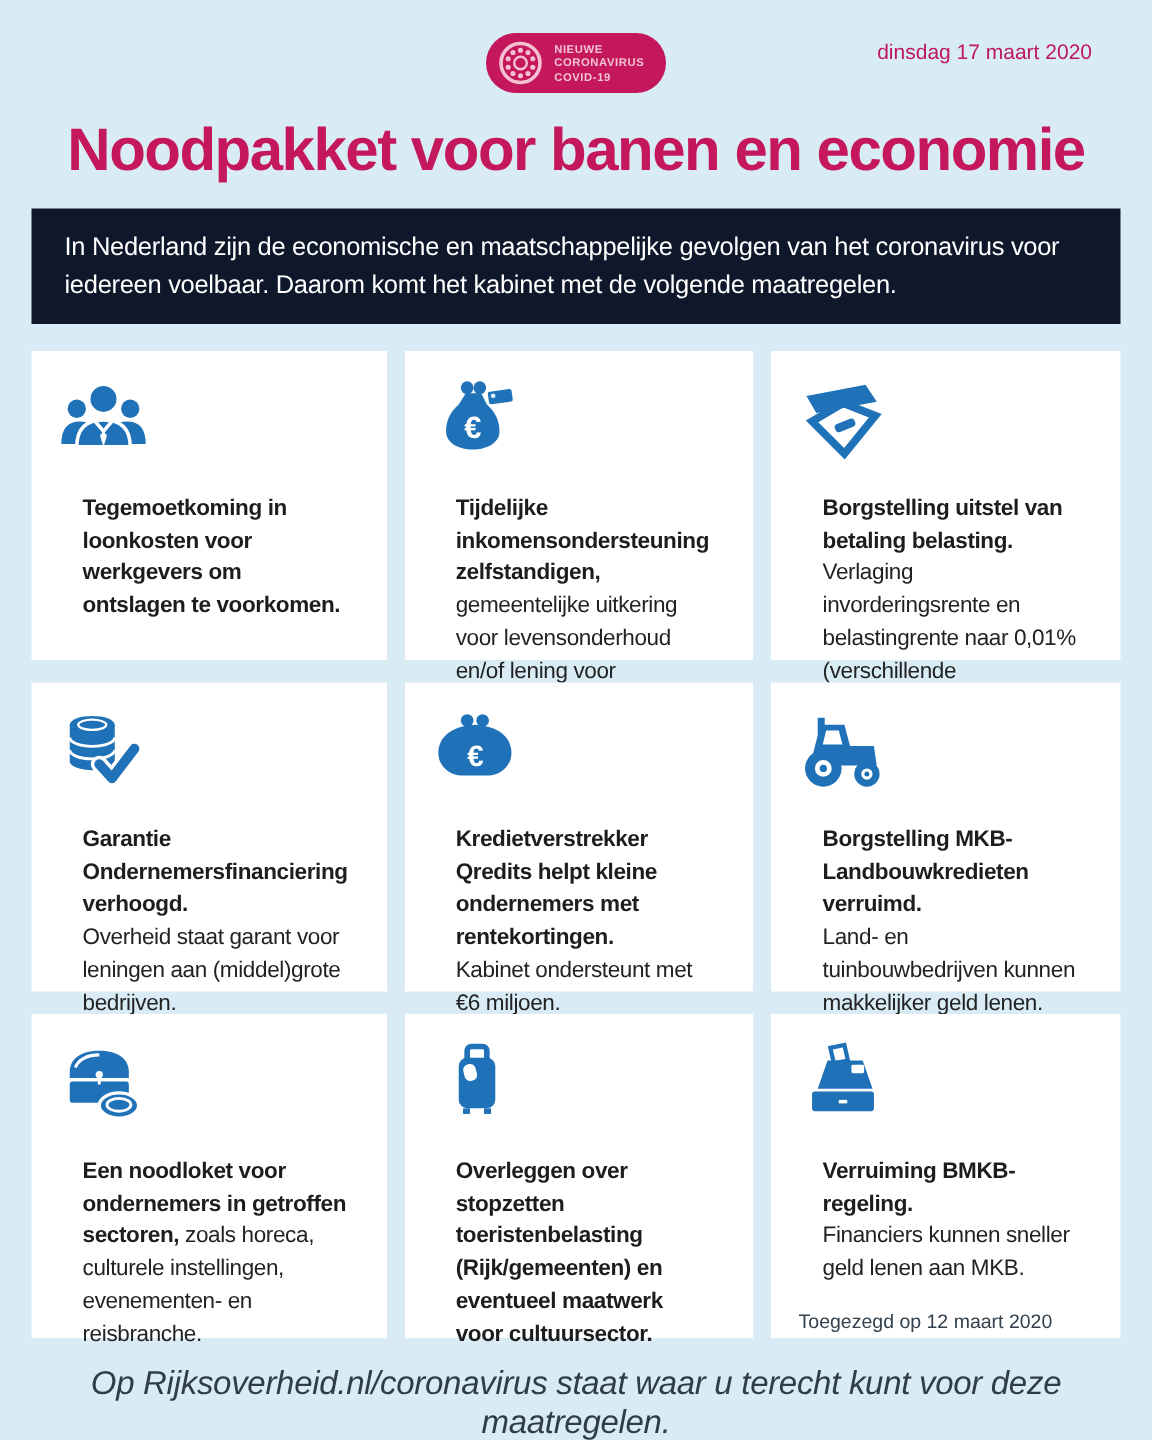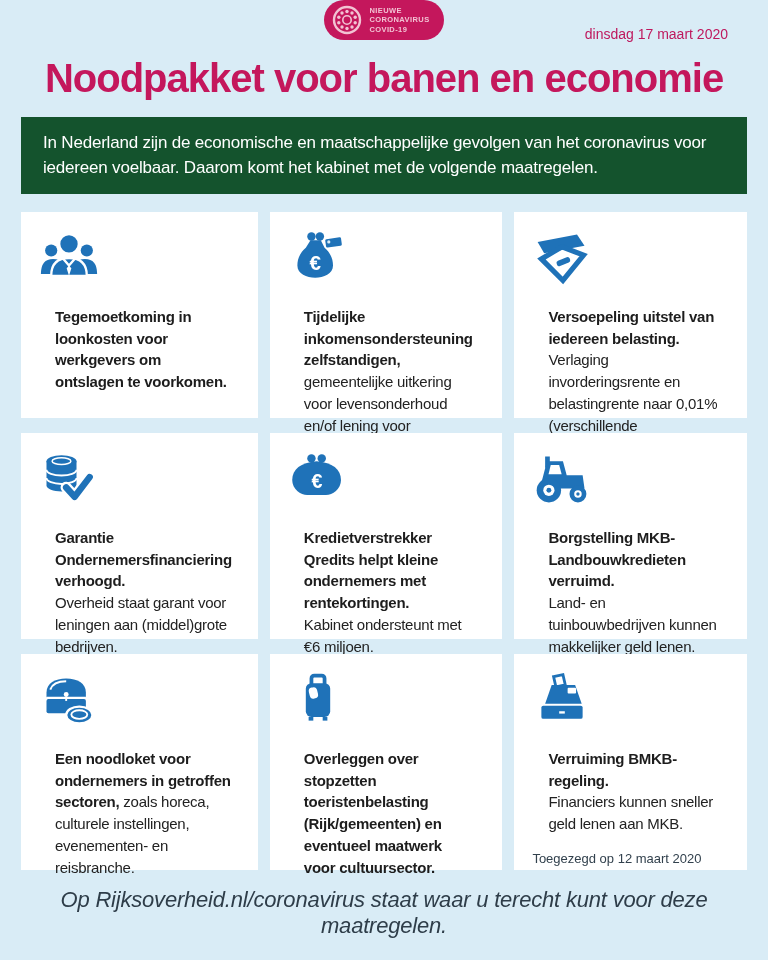--- a/index.html
+++ b/index.html
@@ -4,40 +4,40 @@
 <style>
   html,body{margin:0;padding:0;}
   body{
     width:768px;height:960px;
     background:#d9ecf6;
     font-family:"Liberation Sans",sans-serif;
     color:#222;
     position:relative;
     overflow:hidden;
   }
-  .badge-row{display:flex;justify-content:center;}
+  .badge-row{display:flex;justify-content:center;padding-top:22px;}
   .badge{
     background:#c4175c;border-radius:22px;height:40px;
     display:flex;align-items:center;gap:6px;padding:0 14px 0 7px;
   }
   .badge .lines{
     color:#f2c2d3;font-size:7.5px;font-weight:bold;letter-spacing:.4px;
     line-height:1.25;text-transform:uppercase;
   }
   .date{
     position:absolute;top:26px;right:40px;
     font-size:14px;color:#be185d;
   }
   h1.title{
     margin:16px 0 0;text-align:center;
     font-size:40px;font-weight:bold;color:#c4175c;letter-spacing:-1px;
     line-height:1.12;
   }
   .banner{
-    margin:16px 21px 0;background:#14532d;color:#ffffff;
+    margin:16px 21px 0;background:#0f172a;color:#ffffff;
     padding:13px 22px;font-size:17px;line-height:1.5;letter-spacing:-0.2px;
   }
   .grid{
     margin:18px 21px 0;
     display:grid;grid-template-columns:repeat(3,1fr);
     grid-template-rows:206px 206px 216px;
     gap:15px 12px;
   }
   .card{
     background:#ffffff;
@@ -132,21 +132,21 @@
     </div>
 
     <div class="card">
       <div class="icon">
         <svg width="60" height="60" viewBox="0 0 64 64">
           <polygon points="6,15 48,7 56,19 13,27" fill="#1f72b8"></polygon>
           <path d="M10 33 L32 20 L55 29 L33 56 Z" fill="none" stroke="#1f72b8" stroke-width="5.5" stroke-linejoin="miter"></path>
           <rect x="26" y="33" width="15" height="6" rx="2.5" transform="rotate(-22 33 36)" fill="#1f72b8"></rect>
         </svg>
       </div>
-      <p class="text"><strong>Versoepeling uitstel van iedereen belasting.</strong><span class="regular">Verlaging invorderingsrente en belastingrente naar 0,01% (verschillende ingangsdata)</span></p>
+      <p class="text"><strong>Borgstelling uitstel van betaling belasting.</strong><span class="regular">Verlaging invorderingsrente en belastingrente naar 0,01% (verschillende ingangsdata)</span></p>
     </div>
 
     <div class="card">
       <div class="icon">
         <svg width="60" height="60" viewBox="0 0 64 64">
           <path d="M8 13 v26 c0 3.5 7.2 6.3 16 6.3 s16-2.8 16-6.3 V13" fill="#1f72b8"></path>
           <ellipse cx="24" cy="13" rx="16" ry="6.3" fill="#1f72b8"></ellipse>
           <ellipse cx="24" cy="13" rx="10" ry="3.6" fill="none" stroke="#fff" stroke-width="1.6"></ellipse>
           <path d="M8 22 c0 3.5 7.2 6.3 16 6.3 s16-2.8 16-6.3" fill="none" stroke="#fff" stroke-width="2"></path>
           <path d="M8 31 c0 3.5 7.2 6.3 16 6.3 s16-2.8 16-6.3" fill="none" stroke="#fff" stroke-width="2"></path>

